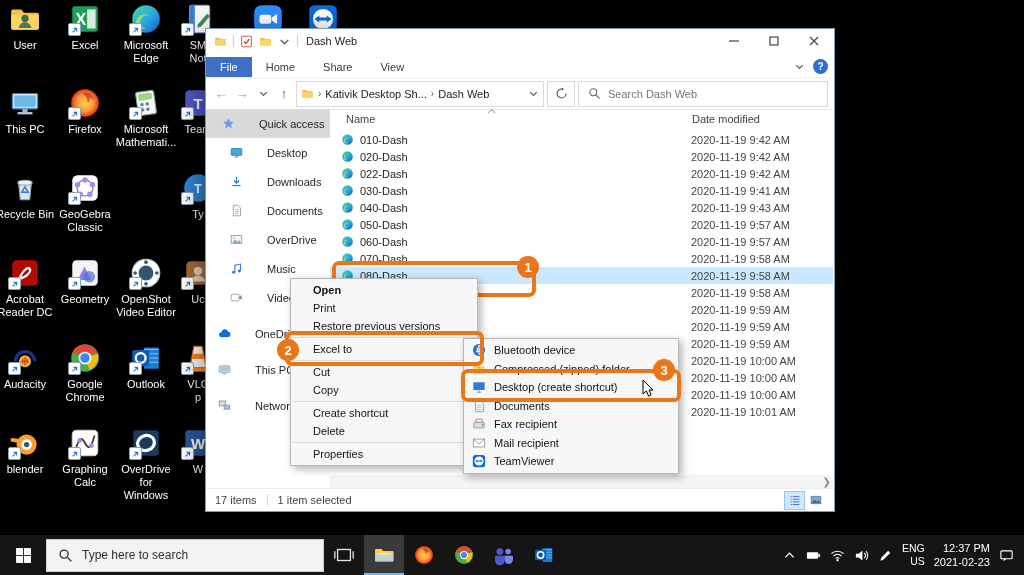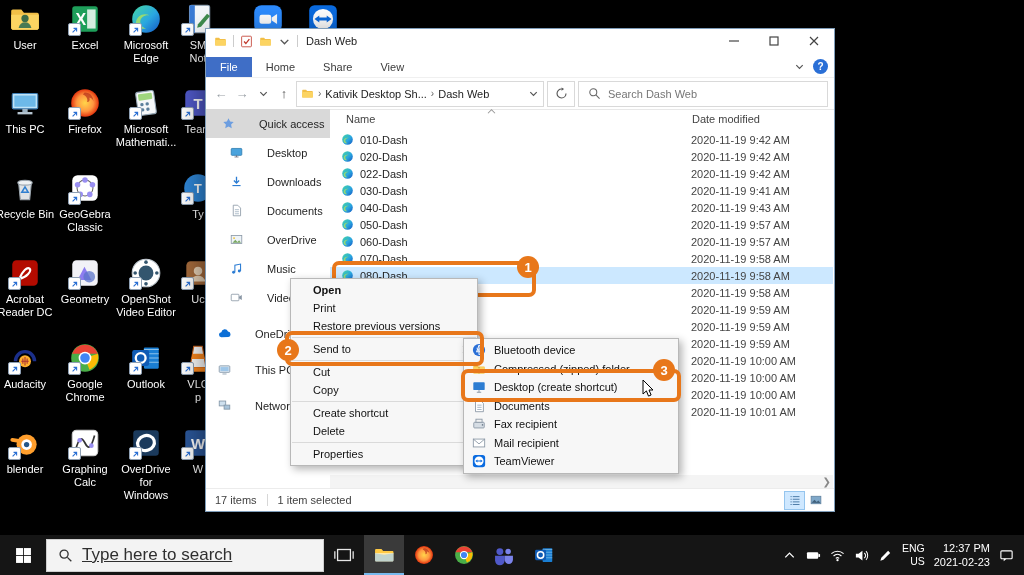--- a/index.html
+++ b/index.html
@@ -80,21 +80,21 @@
   
   .ann-box{position:absolute;border:4px solid #E8771A;border-radius:7px;}
   .badge{position:absolute;width:22px;height:22px;border-radius:50%;background:#E8771A;color:#fff;
          font-weight:bold;font-size:13px;display:flex;align-items:center;justify-content:center;z-index:26;}
   #cursor{position:absolute;left:641px;top:379px;width:15px;height:19px;z-index:40;}
   
   #taskbar{position:absolute;left:0;bottom:0;width:1024px;height:40px;background:#151515;display:flex;
            align-items:center;z-index:50;}
   .tb-start{width:46px;height:40px;display:flex;align-items:center;justify-content:center;}
   .tb-search{width:254px;height:31px;background:#f3f3f3;border:1px solid #cfcfcf;display:flex;align-items:center;
-             gap:9px;padding:0 11px;color:#2f2f2f;font-size:17px;text-decoration:underline;}
+             gap:9px;padding:0 11px;color:#2f2f2f;font-size:12px;}
   .tb-btn{width:40px;height:40px;display:flex;align-items:center;justify-content:center;}
   .tb-btn svg{width:22px;height:22px;}
   .tb-btn.active{background:#3a3a3a;box-shadow:inset 0 -2px 0 #76b9ed;}
   .tray{margin-left:auto;display:flex;align-items:center;gap:9px;padding-right:10px;color:#fff;}
   .tray svg{width:15px;height:15px;display:block;}
   .tray-lang{font-size:10.5px;line-height:1.25;text-align:right;}
   .tray-clock{font-size:11px;line-height:1.3;text-align:right;}
 </style>
 </head>
 <body>
@@ -1056,21 +1056,21 @@
         <span>Open</span>
       </div>
       <div class="mi">
         <span>Print</span>
       </div>
       <div class="mi">
         <span>Restore previous versions</span>
       </div>
       <div class="msep"></div>
       <div class="mi">
-        <span>Send to</span>
+        <span>Excel to</span>
         <span class="sub-arrow">
           <svg viewBox="0 0 12 12" width="11" height="11" style="display:block">
             <path d="M4.5 2.5L8 6l-3.5 3.5" fill="none" stroke="#333" stroke-width="1.2"></path>
           </svg>
         </span>
       </div>
       <div class="msep"></div>
       <div class="mi">
         <span>Cut</span>
       </div>

